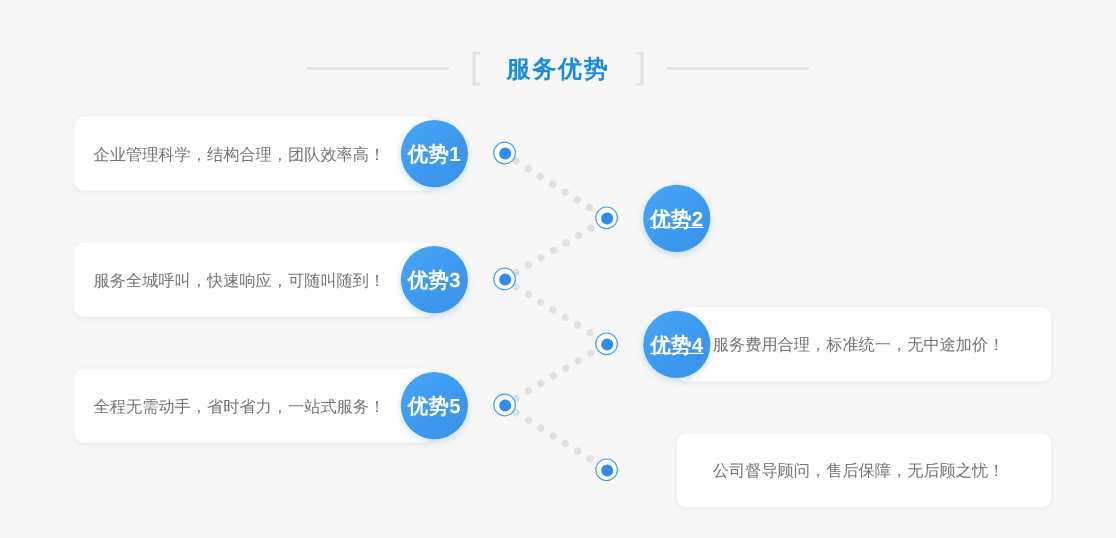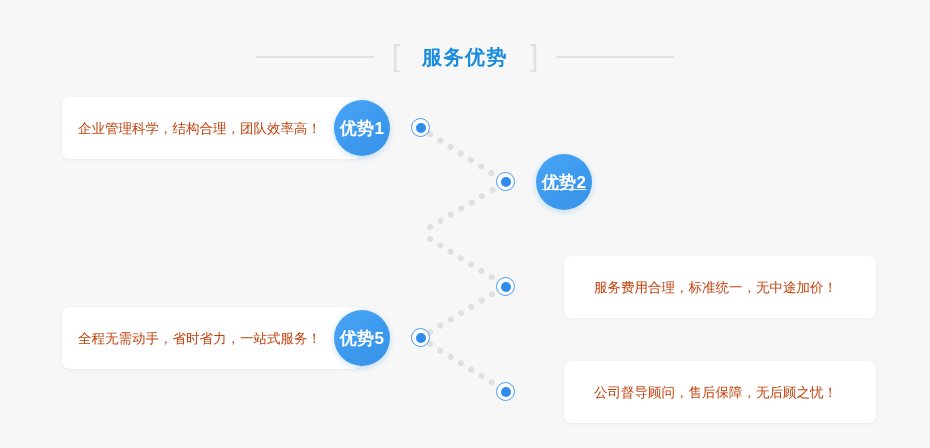--- a/index.html
+++ b/index.html
@@ -101,21 +101,21 @@
     box-shadow: 0 1px 4px rgba(0,0,0,0.055);
     display: flex;
     align-items: center;
   }
   .item.left  .card { left: 0;  right: 57px; }
   .item.right .card { left: 57px; right: 0; }
 
   .card-text {
     font-size: 13.5px;
     line-height: 21px;
-    color: #c2410c;
+    color: #737373;
     padding: 0 16px;
     width: 100%;
   }
   .item.left  .card-text { padding-right: 26px; }
   .item.right .card-text { padding-left: 30px; }
 
   .badge {
     position: absolute;
     top: 3px;
     width: 56px;
@@ -192,25 +192,33 @@
     </div>
     <div class="badge">优势1</div>
     <div class="bullet"></div>
   </div>
 
   <div class="item right row2">
     <div class="badge">优势2</div>
     <div class="bullet"></div>
   </div>
 
+  <div class="item left row3">
+    <div class="card">
+      <div class="card-text">服务全城呼叫，快速响应，可随叫随到！</div>
+    </div>
+    <div class="badge">优势3</div>
+    <div class="bullet"></div>
+  </div>
 
   <div class="item right row4">
     <div class="card">
       <div class="card-text">服务费用合理，标准统一，无中途加价！</div>
     </div>
+    <div class="badge">优势4</div>
     <div class="bullet"></div>
   </div>
 
   <div class="item left row5">
     <div class="card">
       <div class="card-text">全程无需动手，省时省力，一站式服务！</div>
     </div>
     <div class="badge">优势5</div>
     <div class="bullet"></div>
   </div>

